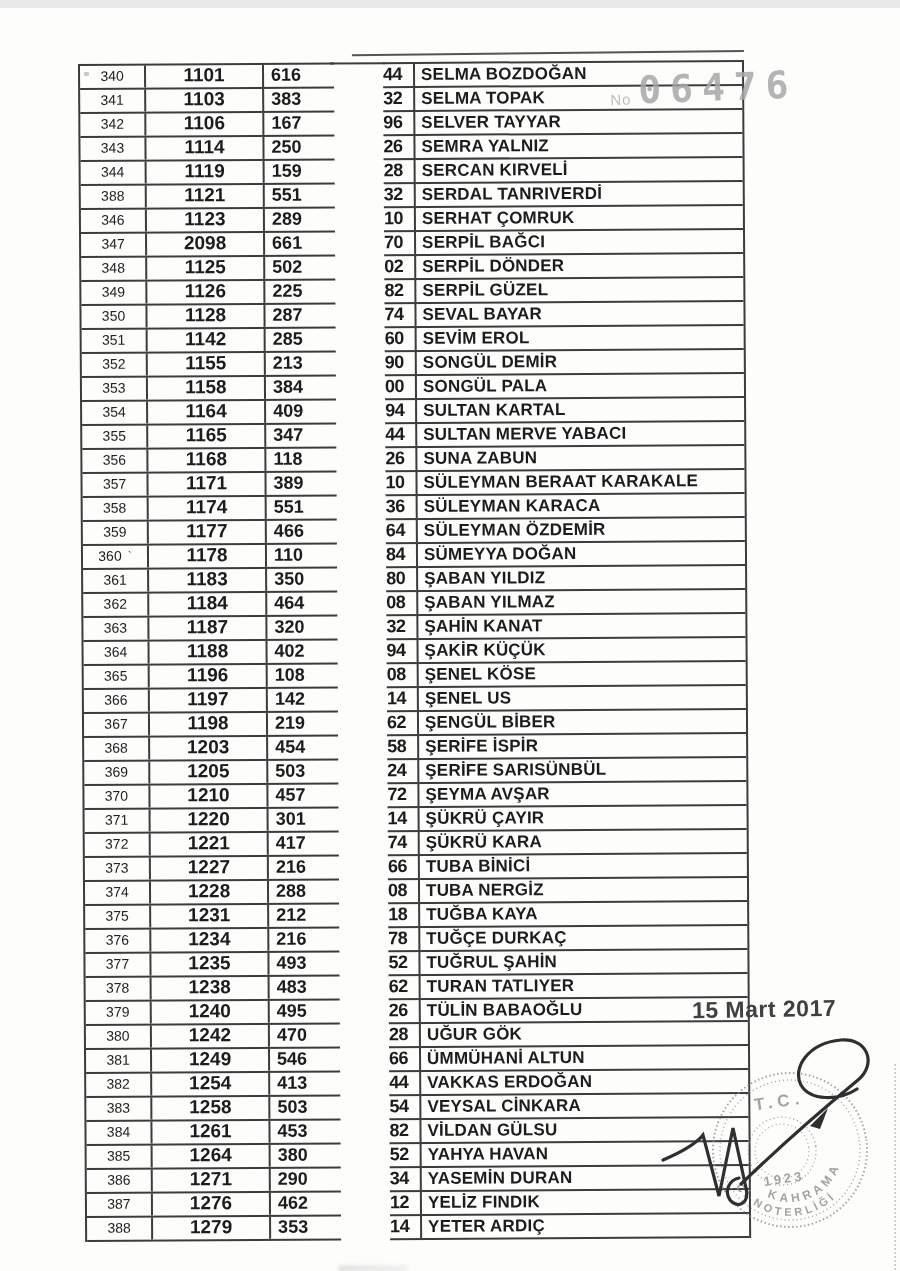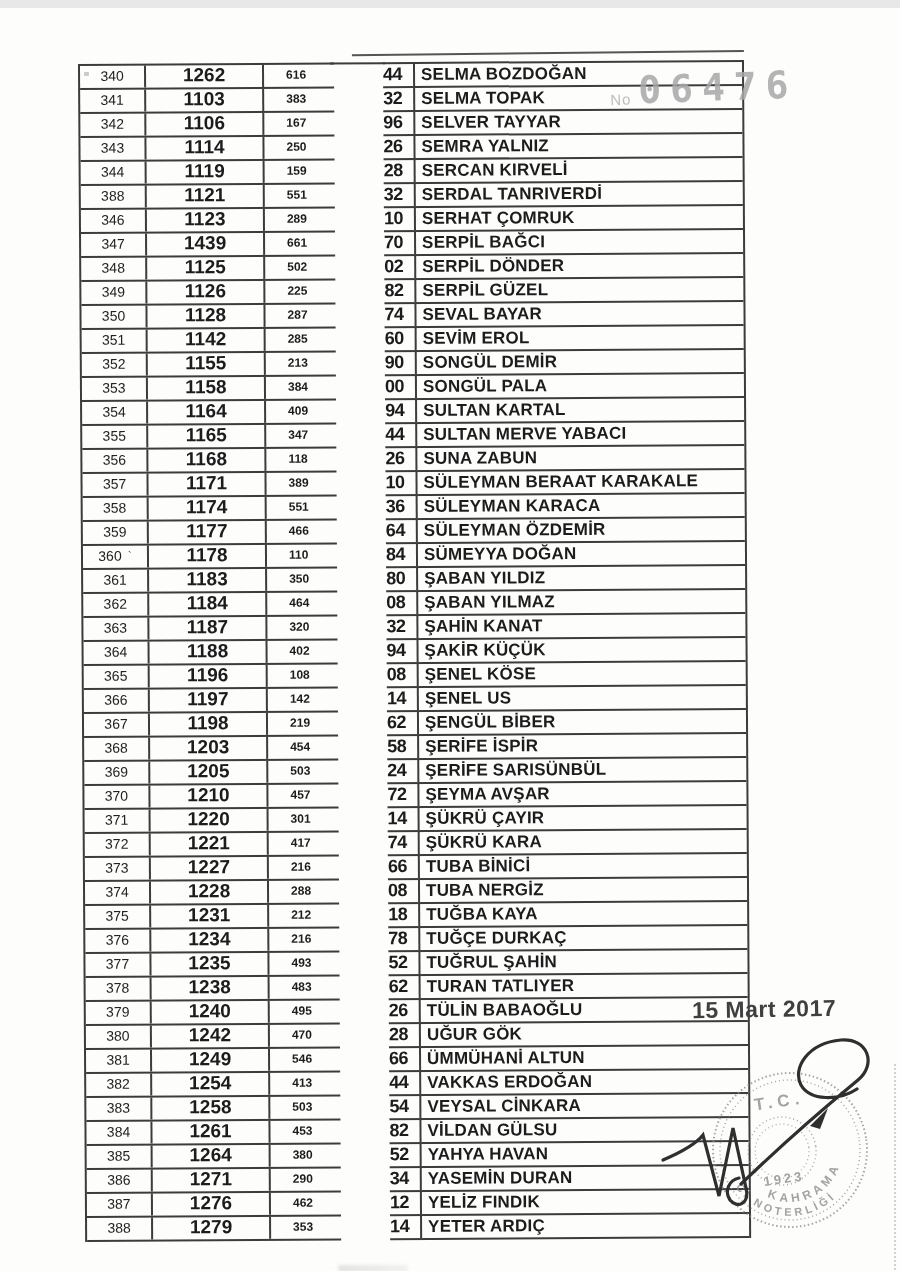--- a/index.html
+++ b/index.html
@@ -12,22 +12,22 @@
           transform:rotate(-0.35deg); transform-origin:80px 60px; }
 
   
   .ltable { position:absolute; left:78px; top:56px; width:254px;
             border-left:2px solid #3c3c3c; border-top:2px solid #3c3c3c; }
   .lrow { display:flex; height:24px; box-sizing:border-box; border-bottom:2px solid #3c3c3c; }
   .lrow .c1 { width:66px; box-sizing:border-box; border-right:2px solid #3c3c3c;
               font-size:14px; line-height:21px; text-align:center; color:#222; }
   .lrow .c2 { width:118px; box-sizing:border-box; border-right:2px solid #3c3c3c;
               font-size:19px; font-weight:bold; line-height:20px; text-align:center; }
-  .lrow .c3 { flex:1; font-size:12px; font-weight:bold; line-height:20px;
-              padding-left:22px; white-space:nowrap; overflow:hidden; }
+  .lrow .c3 { flex:1; font-size:18px; font-weight:bold; line-height:20px;
+              padding-left:7px; white-space:nowrap; overflow:hidden; }
   .tickmark { font-size:12px; color:#444; margin-left:6px; vertical-align:top; }
 
   
   .rtable { position:absolute; left:383px; top:56px; width:361px; box-sizing:border-box;
             border-right:2px solid #3c3c3c; border-top:2px solid #3c3c3c; }
   .rrow { display:flex; height:24px; box-sizing:border-box; border-bottom:2px solid #3c3c3c; }
   .rrow .ca { width:32px; box-sizing:border-box; border-right:2px solid #3c3c3c;
               font-size:18px; font-weight:bold; line-height:20px; text-align:left;
               letter-spacing:-0.5px; overflow:hidden; }
   .rrow .cb { flex:1; font-size:17px; font-weight:bold; line-height:21px;
@@ -60,21 +60,21 @@
 <body>
 
 <div class="page">
 
   <div class="tilt">
     <div class="topline"></div>
     <div class="topline2"></div>
     <div class="ltable" id="ltable">
         <div class="lrow">
           <div class="c1">340</div>
-          <div class="c2">1262</div>
+          <div class="c2">1101</div>
           <div class="c3">616</div>
         </div>
         <div class="lrow">
           <div class="c1">341</div>
           <div class="c2">1103</div>
           <div class="c3">383</div>
         </div>
         <div class="lrow">
           <div class="c1">342</div>
           <div class="c2">1106</div>
@@ -95,21 +95,21 @@
           <div class="c2">1121</div>
           <div class="c3">551</div>
         </div>
         <div class="lrow">
           <div class="c1">346</div>
           <div class="c2">1123</div>
           <div class="c3">289</div>
         </div>
         <div class="lrow">
           <div class="c1">347</div>
-          <div class="c2">1439</div>
+          <div class="c2">2098</div>
           <div class="c3">661</div>
         </div>
         <div class="lrow">
           <div class="c1">348</div>
           <div class="c2">1125</div>
           <div class="c3">502</div>
         </div>
         <div class="lrow">
           <div class="c1">349</div>
           <div class="c2">1126</div>

